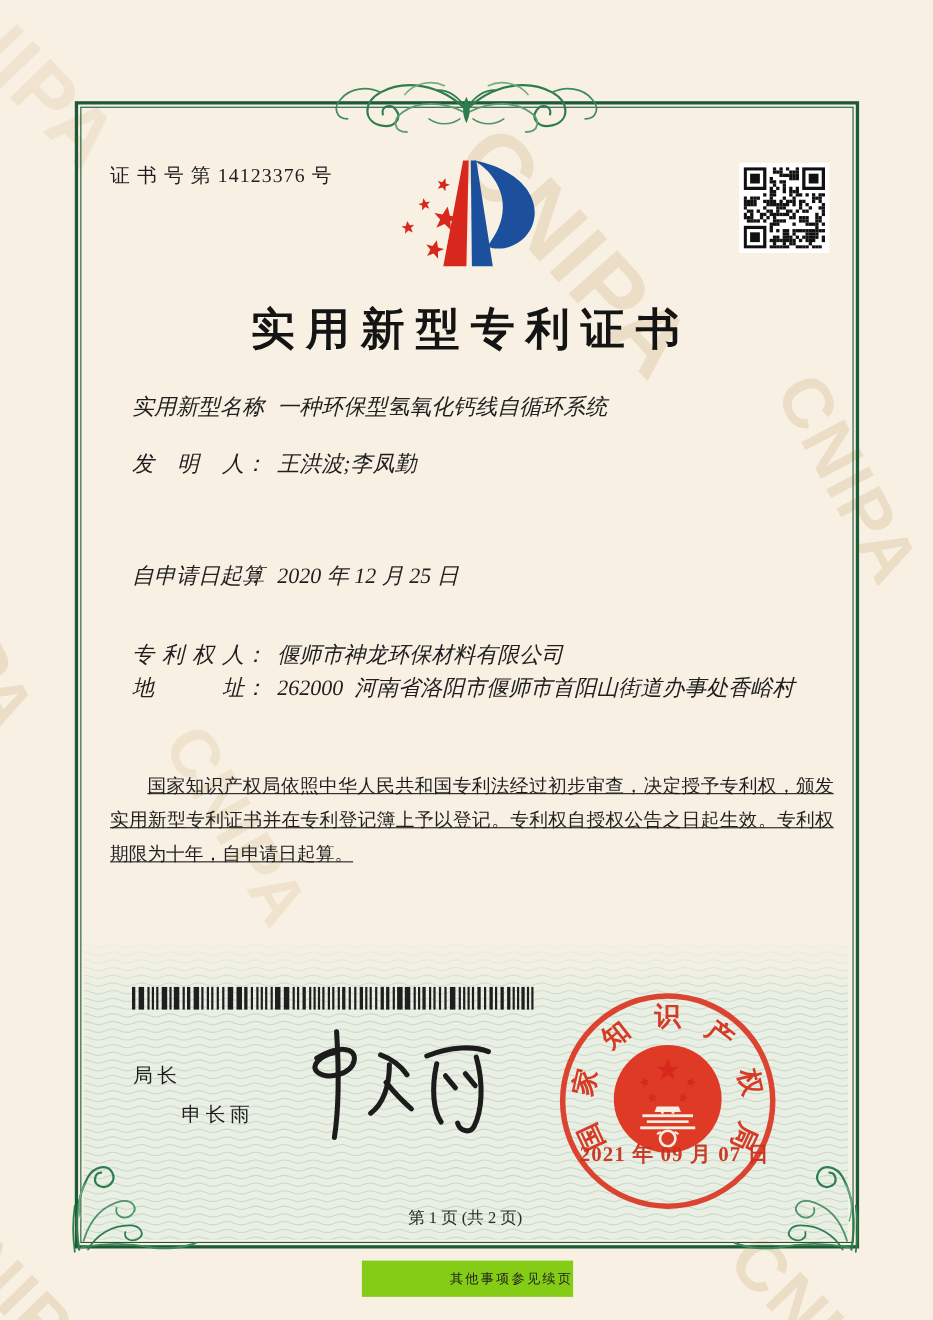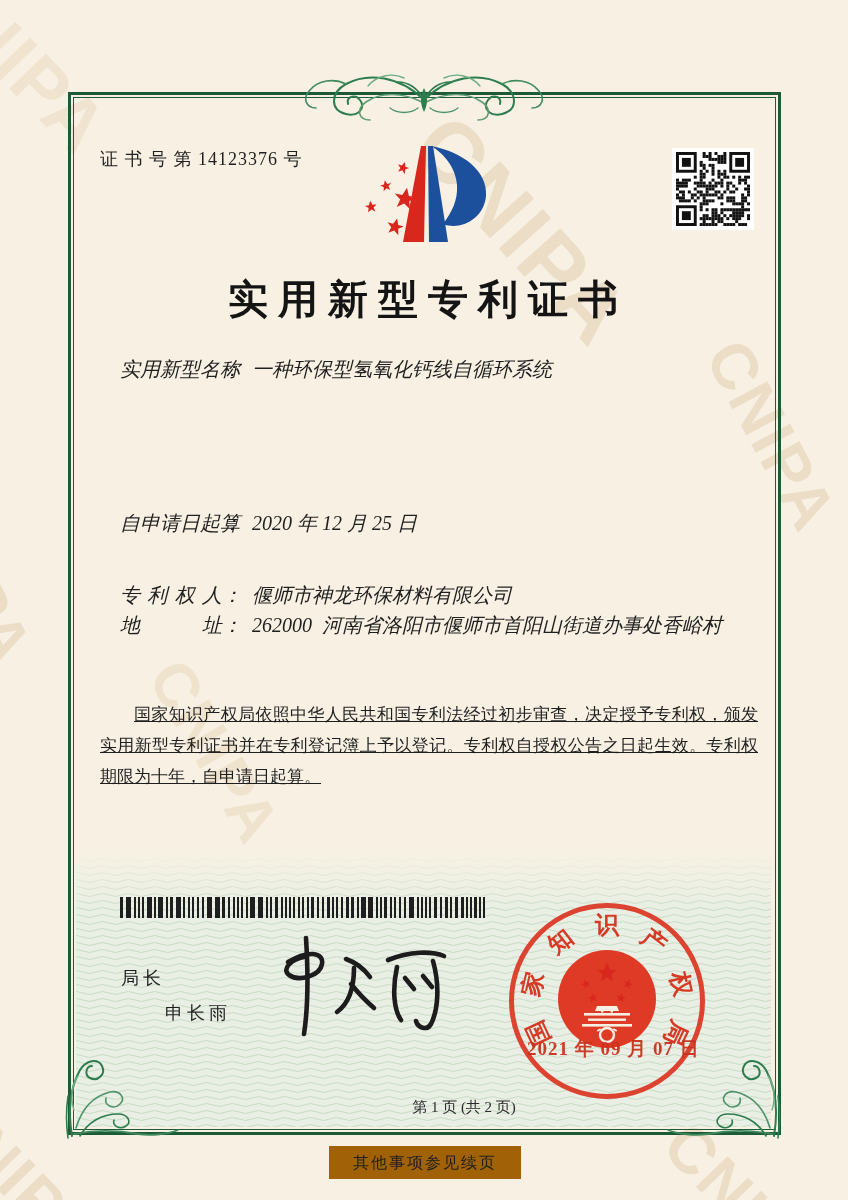--- a/index.html
+++ b/index.html
@@ -52,23 +52,23 @@
   
   .seal{position:absolute;left:509px;top:903px;width:196px;height:196px;z-index:6;}
   .seal-ring{position:absolute;left:0;top:0;width:186px;height:186px;
     border:5px solid rgba(217,44,24,0.88);border-radius:50%;}
   .seal-char{position:absolute;left:50%;top:50%;width:26px;height:26px;margin:-13px 0 0 -13px;
     font-size:24px;font-weight:bold;color:rgba(213,48,27,0.95);text-align:center;line-height:26px;}
   .seal-emblem{position:absolute;left:48px;top:44px;}
   .seal-date{position:absolute;left:527px;top:1036px;font-size:19px;font-weight:bold;
     color:rgba(200,49,28,0.95);letter-spacing:1px;z-index:7;white-space:pre;}
   
-  .page-footer{position:absolute;left:68px;top:1098px;width:710px;text-align:center;font-size:15px;color:#2a2a2a;z-index:6;padding-left:41px;}
-  .cont-note{position:absolute;left:329px;top:1146px;width:192px;height:33px;background:#a16207;
-    text-align:center;line-height:33px;font-size:16px;letter-spacing:2px;z-index:6;}
+  .page-footer{position:absolute;left:68px;top:1098px;width:710px;text-align:center;font-size:15px;color:#2a2a2a;z-index:6;}
+  .cont-note{position:absolute;left:329px;top:1146px;width:192px;height:33px;background:#84cc16;
+    text-align:right;line-height:33px;font-size:12px;letter-spacing:2px;z-index:6;}
   .flourish{position:absolute;z-index:4;}
   svg{display:block;}
 </style>
 </head>
 <body>
 
 <div class="wm" style="left:-38px;top:-58px;font-size:74px;transform:rotate(46deg);color:rgba(222,199,166,0.30);">CNIPA</div>
 <div class="wm" style="left:468px;top:96px;font-size:86px;transform:rotate(48deg);">CNIPA</div>
 <div class="wm" style="left:756px;top:328px;font-size:64px;transform:rotate(62deg);">CNIPA</div>
 <div class="wm" style="left:-48px;top:462px;font-size:64px;transform:rotate(62deg);">CNIPA</div>
@@ -416,20 +416,23 @@
         <rect x="2.96" y="56.24" width="14.8" height="14.8" fill="#fff"></rect>
         <rect x="5.92" y="59.2" width="8.879999999999999" height="8.879999999999999" fill="#111"></rect>
       </svg>
     </div>
 
   <div class="title">实用新型专利证书</div>
 
   <div class="row" style="top:356px">
     <span class="lbl">实用新型名称</span><span class="colon">：</span><span class="val">一种环保型氢氧化钙线自循环系统</span>
   </div>
+  <div class="row" style="top:408px">
+    <span class="lbl">发明人</span><span class="colon">：</span><span class="val">王洪波;李凤勤</span>
+  </div>
   <div class="row" style="top:510px">
     <span class="lbl">自申请日起算</span><span class="colon">：</span><span class="val">2020 年 12 月 25 日</span>
   </div>
   <div class="row" style="top:582px">
     <span class="lbl">专利权人</span><span class="colon">：</span><span class="val">偃师市神龙环保材料有限公司</span>
   </div>
   <div class="row" style="top:612px">
     <span class="lbl">地址</span><span class="colon">：</span><span class="val">262000  河南省洛阳市偃师市首阳山街道办事处香峪村</span>
   </div>
 

